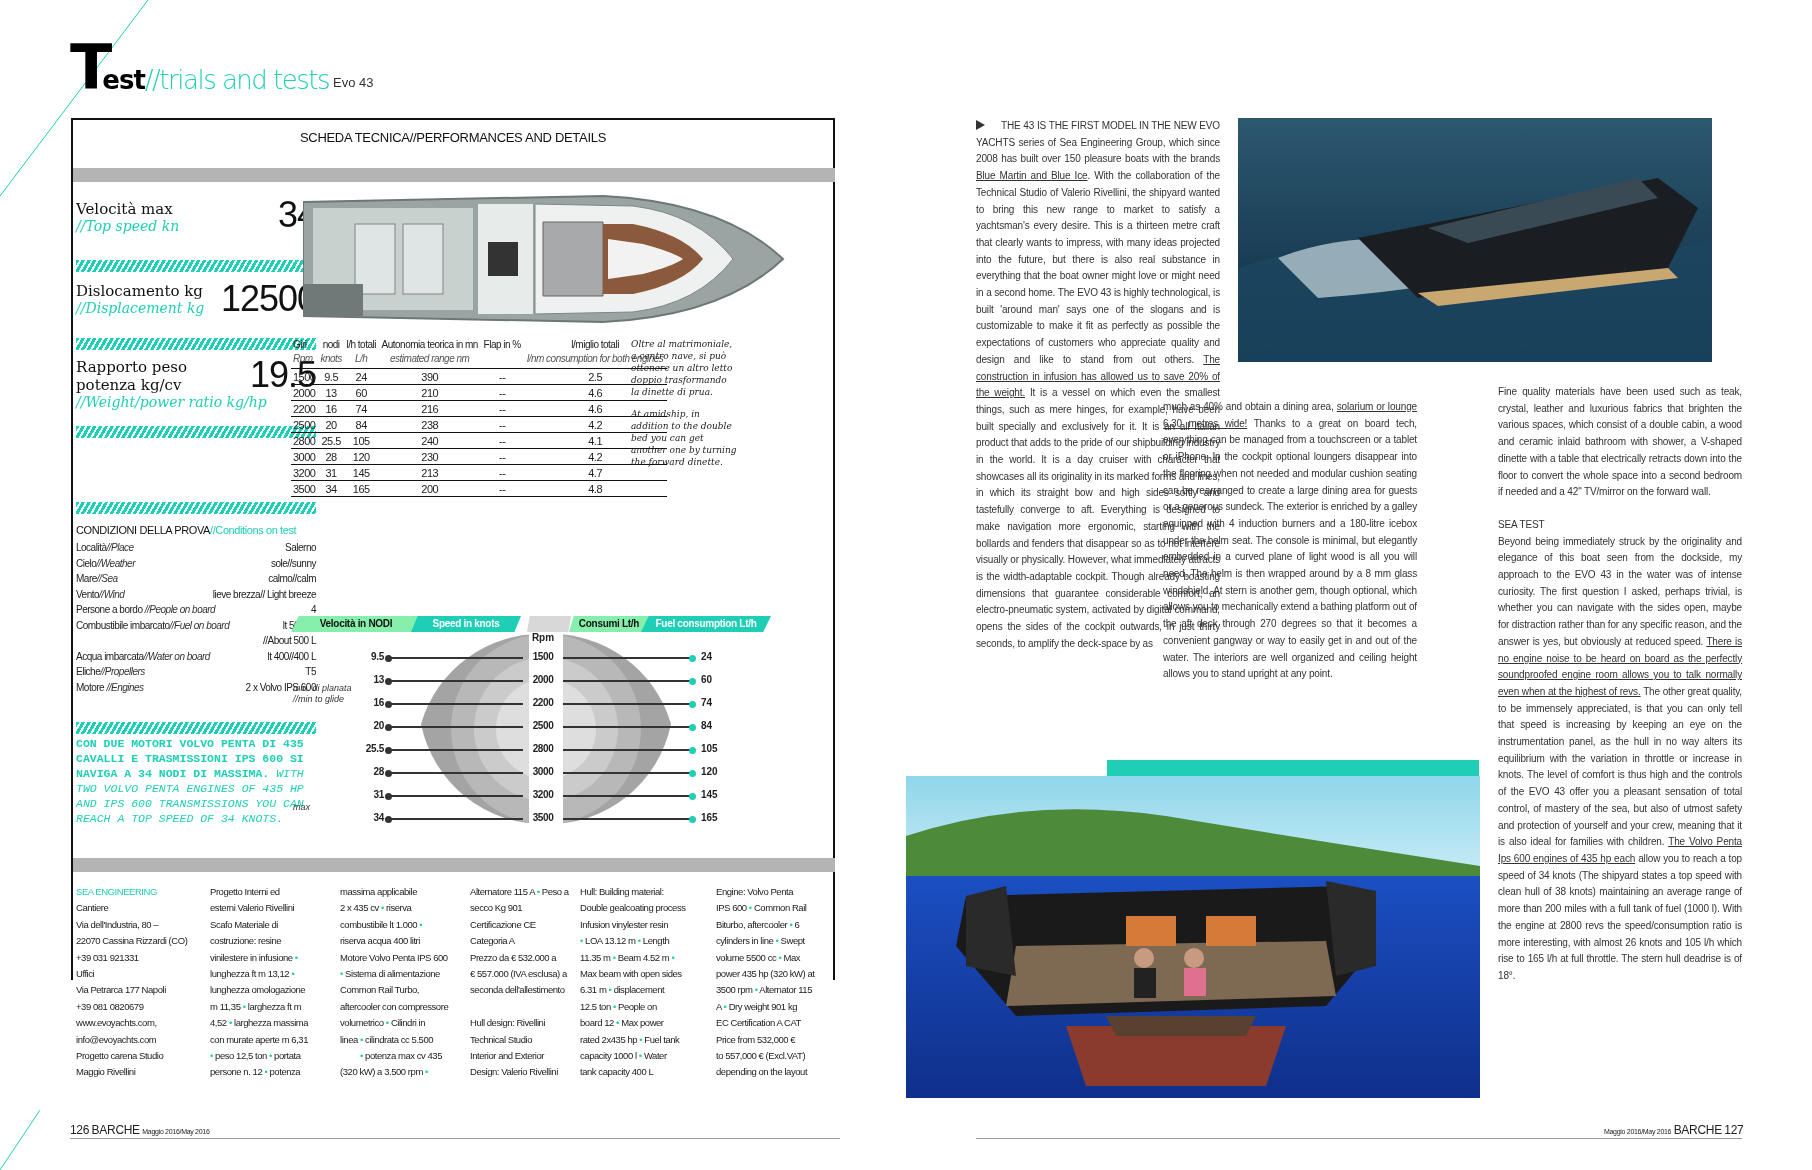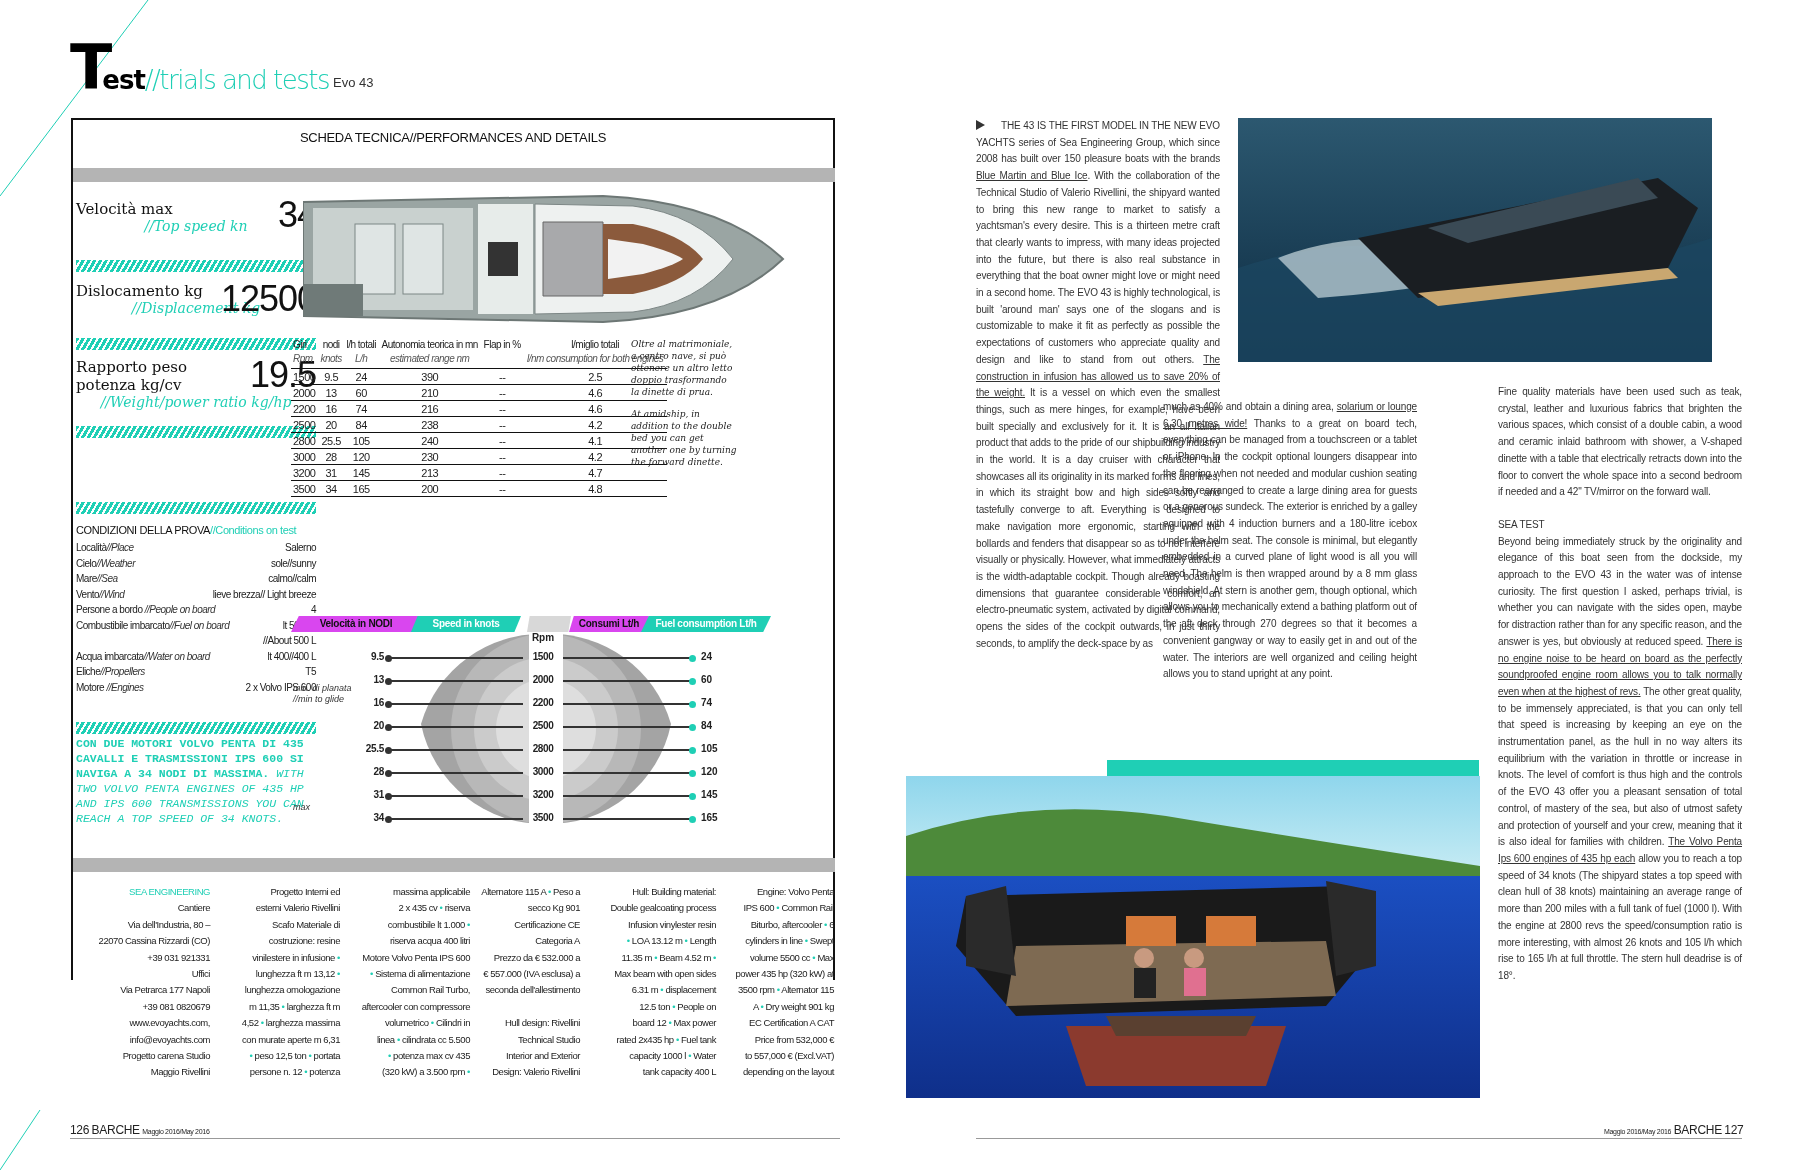--- a/index.html
+++ b/index.html
@@ -16,21 +16,21 @@
   .hdr-trials { font-family: "DejaVu Sans", sans-serif; font-size: 26px; color: #1fcfb5; letter-spacing: -1.5px; line-height: 28px; font-weight: 300; }
   .hdr-model { font-size: 13px; color: #333; margin-left: 4px; line-height: 22px; }
 
   
   .spec-box { position: absolute; left: 71px; top: 118px; width: 764px; height: 862px; border-left: 2px solid #111; border-top: 2px solid #111; border-right: 2px solid #111; }
   .spec-title { position: absolute; left: 0; width: 100%; top: 10px; text-align: center; font-size: 13px; color: #111; letter-spacing: -0.3px; }
   .gray-band { position: absolute; left: 0; width: 762px; height: 14px; background: #b4b4b4; }
 
   .metric { position: absolute; left: 3px; width: 240px; }
   .metric .it { font-family: "DejaVu Serif", serif; font-size: 15px; color: #111; line-height: 18px; }
-  .metric .en { font-family: "DejaVu Serif", serif; font-style: italic; font-size: 14px; color: #1fcfb5; line-height: 17px; text-align: center; }
+  .metric .en { font-family: "DejaVu Serif", serif; font-style: italic; font-size: 14px; color: #1fcfb5; line-height: 17px; }
   .metric .val { position: absolute; right: 0; font-size: 36px; color: #111; font-weight: 400; letter-spacing: -1px; }
   .stripe { position: absolute; left: 3px; width: 240px; height: 12px;
     background: repeating-linear-gradient(120deg, #1fcfb5 0 3px, #fff 3px 5px); }
 
   .cond-title { position: absolute; left: 3px; top: 404px; font-size: 11px; color: #111; letter-spacing: -0.4px; }
   .cond-list { position: absolute; left: 3px; top: 420px; width: 240px; }
   .cond-row { display: flex; justify-content: space-between; font-size: 10px; height: 15.5px; line-height: 15.5px; letter-spacing: -0.5px; color: #222; }
   .cond-row .lbl i { color: #333; }
 
   .claim { position: absolute; left: 3px; top: 616px; width: 240px; font-family: Liberation Mono, monospace; font-size: 11.5px; line-height: 15px; color: #1fcfb5; }
@@ -48,21 +48,21 @@
   .perf-table tbody td { text-align: center; height: 16px; border-top: 1px solid #111; padding: 0 2px; font-size: 11px; }
   .perf-table tbody tr:last-child td { border-bottom: 1px solid #111; }
   .perf-table thead tr:last-child th { padding-bottom: 2px; }
 
   .side-note { position: absolute; left: 560px; top: 218px; width: 106px; font-family: "DejaVu Serif", serif; font-style: italic; font-size: 9px; line-height: 12px; color: #222; }
   .side-note p { margin-bottom: 10px; }
 
   
   .gauge-header { position: absolute; left: 218px; top: 496px; width: 540px; height: 16px; }
   .g-seg { position: absolute; top: 0; height: 16px; font-size: 10px; font-weight: 700; line-height: 16px; text-align: center; letter-spacing: -0.3px; }
-  .g-seg.gray { background: #d946ef; color: #111; clip-path: polygon(6% 0, 100% 0, 94% 100%, 0 100%); }
+  .g-seg.gray { background: #86efac; color: #111; clip-path: polygon(6% 0, 100% 0, 94% 100%, 0 100%); }
   .g-seg.tl { background: #1fcfb5; color: #fff; clip-path: polygon(6% 0, 100% 0, 94% 100%, 0 100%); }
   .gauge { position: absolute; left: 218px; top: 514px; width: 540px; height: 200px; }
   .gauge-label { position: absolute; font-size: 9px; font-style: italic; color: #333; line-height: 11px; }
   .g-row { position: absolute; left: 0; width: 500px; height: 22px; }
   .g-knot { position: absolute; right: 407px; width: 40px; text-align: right; font-size: 10px; font-weight: 700; top: 5px; letter-spacing: -0.3px; }
   .g-lline { position: absolute; left: 96px; width: 136px; height: 2px; background: #333; top: 11px; }
   .g-ldot { position: absolute; left: 94px; width: 7px; height: 7px; border-radius: 50%; background: #333; top: 8.5px; }
   .g-rpm { position: absolute; left: 236px; width: 32px; text-align: center; font-size: 10px; font-weight: 700; top: 5px; letter-spacing: -0.4px; }
   .g-rline { position: absolute; left: 272px; width: 130px; height: 2px; background: #333; top: 11px; }
   .g-rdot { position: absolute; left: 398px; width: 7px; height: 7px; border-radius: 50%; background: #1fcfb5; top: 8.5px; }
@@ -387,21 +387,21 @@
       </div>
     <div class="gauge-label" style="left:2px; top:49px;">
       <div>min. di planata</div>
       <div>//min to glide</div>
     </div>
     <div class="gauge-label" style="left:2px; top:168px;">max</div>
   </div>
 
   <div class="gray-band" style="top:738px;"></div>
 
-  <div class="specs-cols" style="top:764px;text-align:right;" id="spec-cols">
+  <div class="specs-cols" style="top:764px;" id="spec-cols">
       <div class="spec-col" style="width: 134px;">
         <div class="h" style="min-height: 16.4px;">SEA ENGINEERING</div>
         <div style="min-height: 16.4px;">Cantiere</div>
         <div style="min-height: 16.4px;">Via dell'Industria, 80 –</div>
         <div style="min-height: 16.4px;">22070 Cassina Rizzardi (CO)</div>
         <div style="min-height: 16.4px;">+39 031 921331</div>
         <div style="min-height: 16.4px;">Uffici</div>
         <div style="min-height: 16.4px;">Via Petrarca 177 Napoli</div>
         <div style="min-height: 16.4px;">+39 081 0820679</div>
         <div style="min-height: 16.4px;">www.evoyachts.com,</div>

